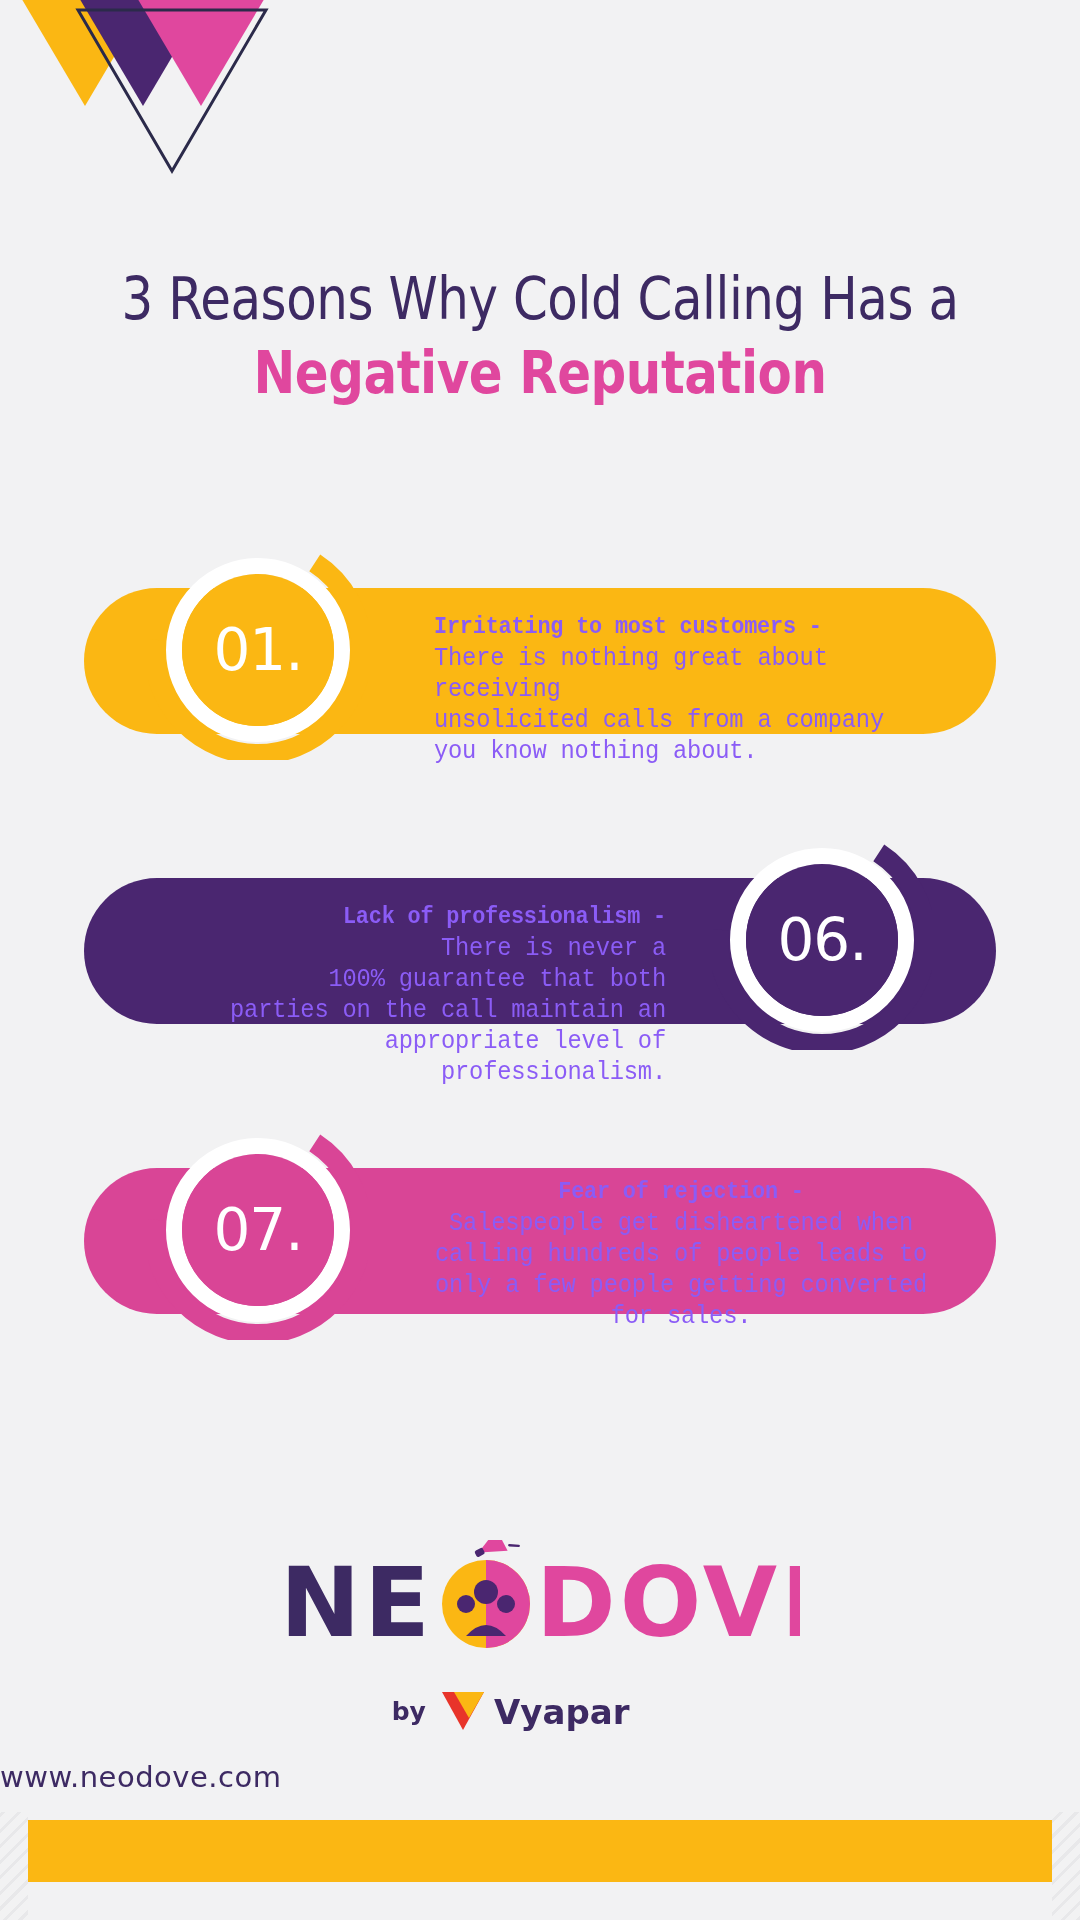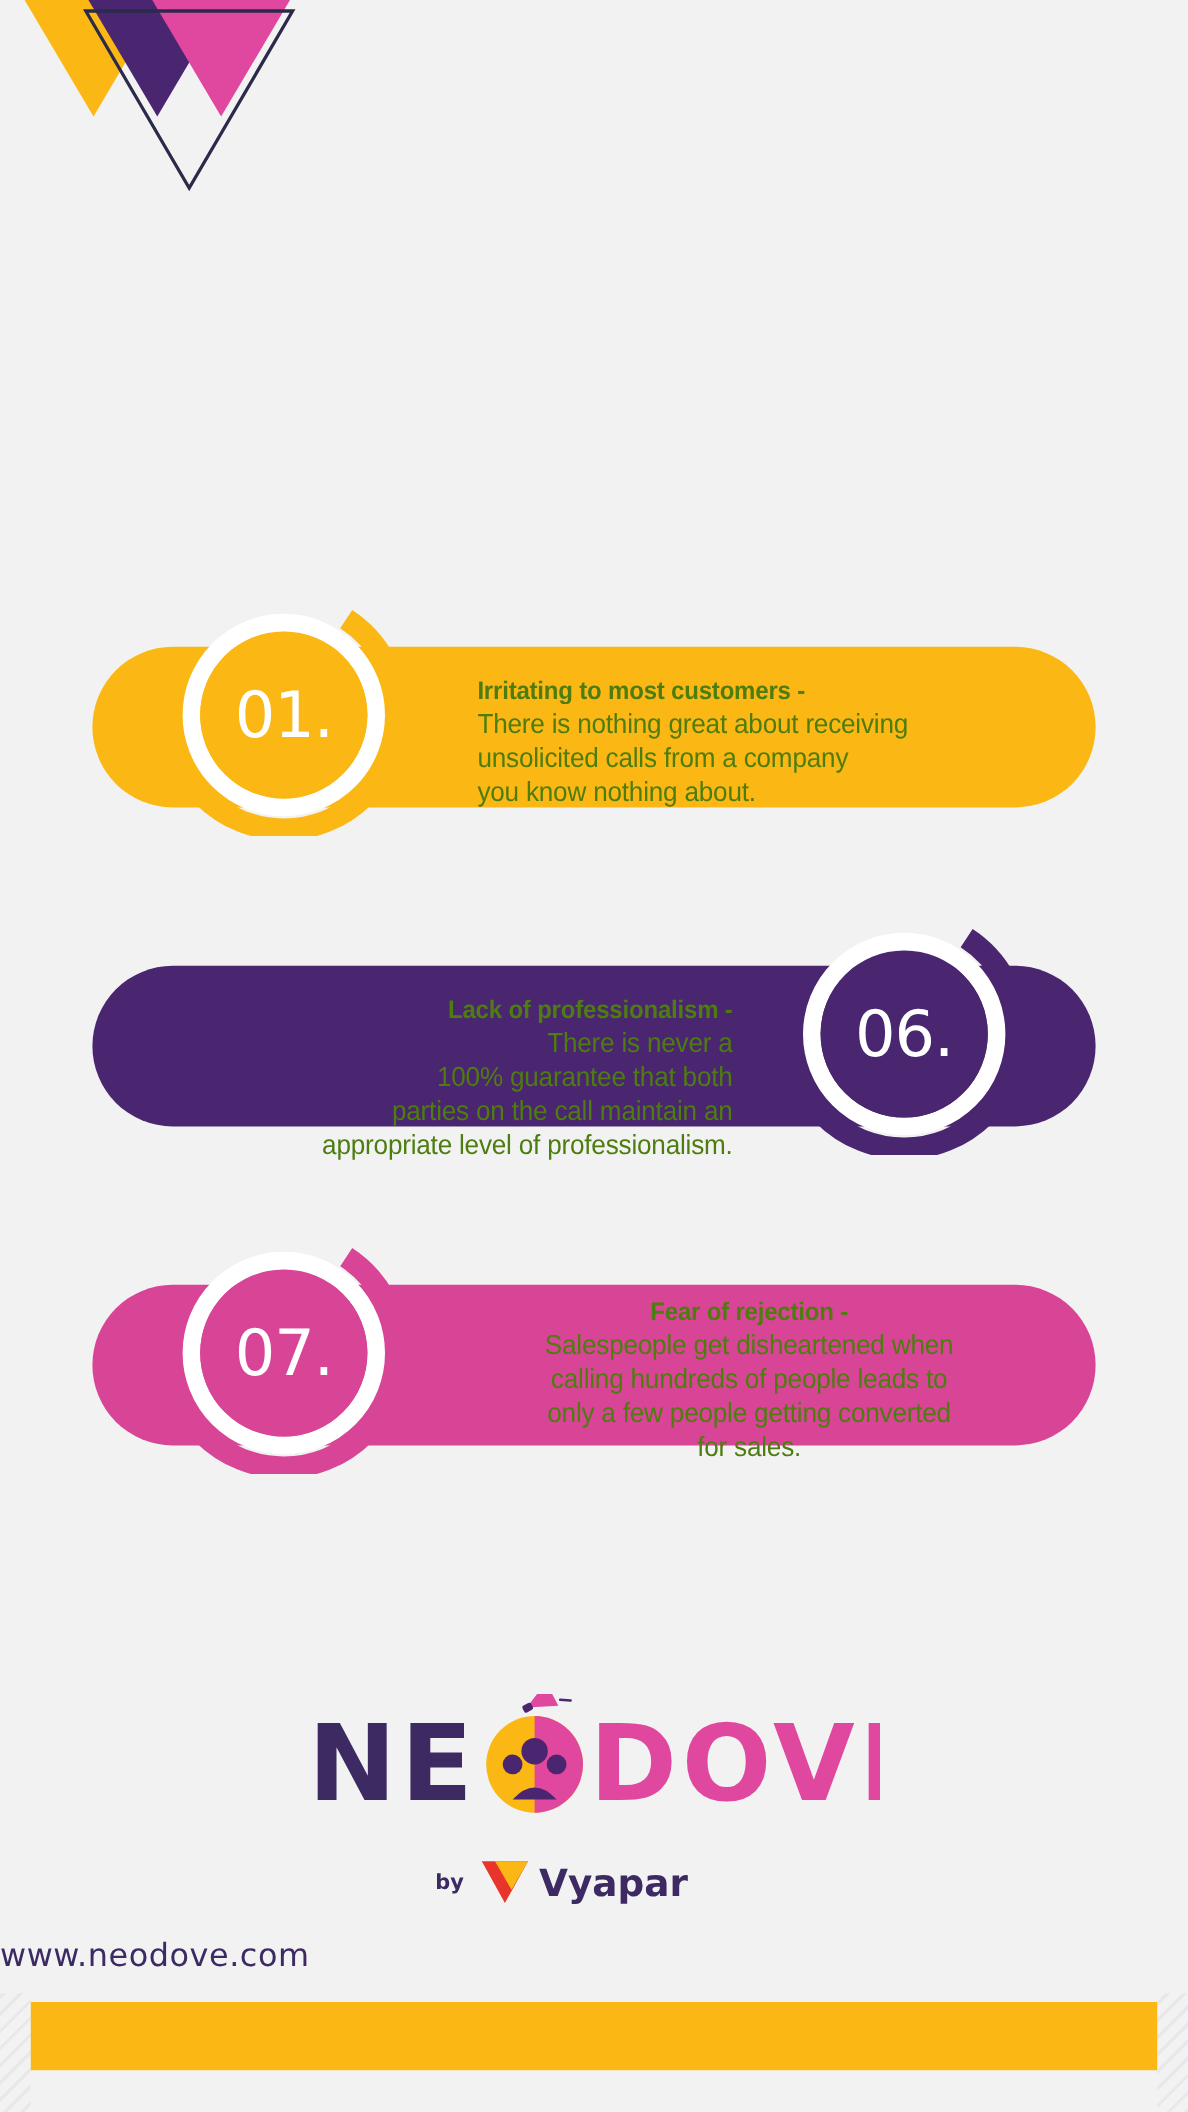--- a/index.html
+++ b/index.html
@@ -47,22 +47,22 @@
   
   .row { position:absolute; left:0; width:1080px; }
   .row .pill {
     position:absolute;
     height:146px;
     border-radius:73px;
   }
 
   .row .body {
     position:absolute;
-    color:#4d7c0f;
-    font-family:Liberation Sans, sans-serif;
+    color:#8b5cf6;
+    font-family:Liberation Mono, monospace;
   }
   .row .body .h {
     display:block;
     font-weight:700;
     font-size:23px;
     line-height:31px;
     letter-spacing:-0.2px;
     transform:scaleX(0.95); transform-origin:left center;
   }
   .row.right-num .body .h { transform-origin:right center; }
@@ -88,21 +88,21 @@
     font-family:"DejaVu Sans", sans-serif;
   }
 
   
   .logo { position:absolute; left:0; top:1540px; width:1080px; text-align:left; }
   .logo svg { display:block; margin:0 auto; }
   .byline { position:absolute; left:0; top:1688px; width:1080px; text-align:center; }
   .byline svg { display:inline-block; vertical-align:middle; }
   .byline .bytxt {
     font-family:"DejaVu Sans", sans-serif;
-    font-weight:700; font-size:19px; color:#3d2a63;
+    font-weight:700; font-size:25px; color:#3d2a63;
     vertical-align:middle; margin-right:8px;
   }
   .site {
     position:absolute; left:0; top:1760px; width:1080px;
     font-family:"DejaVu Sans", sans-serif;
     font-weight:400; font-size:29px; color:#3d2a63;
     letter-spacing:0.5px;
   }
 
   
@@ -119,20 +119,24 @@
 
   <div class="brandmark">
     <svg width="300" height="215" viewBox="0 0 300 215">
       <polygon points="20,0 150,0 85,110" fill="#fbb713"></polygon>
       <polygon points="78,0 208,0 143,110" fill="#4a2670"></polygon>
       <polygon points="136,0 266,0 201,110" fill="#e0479e"></polygon>
       <polygon points="78,14 266,14 172,175" fill="none" stroke="#2b2a4a" stroke-width="3"></polygon>
     </svg>
   </div>
 
+  <div class="headline">
+    <span class="l1">3 Reasons Why Cold Calling Has a</span>
+    <span class="l2">Negative Reputation</span>
+  </div>
 
   <div class="row" style="top:540px;">
     <div class="pill" style="left:84px; top:48px; width:912px; background:#fbb713;"></div>
     <div class="medallion" style="left:148px; top:0px;">
       <svg width="220" height="220" viewBox="0 0 220 220">
         <circle cx="110" cy="110" r="104" fill="none" stroke="#fbb713" stroke-width="20" stroke-dasharray="440 213" stroke-dashoffset="-60" transform="rotate(-90 110 110)"></circle>
         <circle cx="110" cy="110" r="84" fill="none" stroke="#ffffff" stroke-width="16"></circle>
         <circle cx="110" cy="110" r="76" fill="#fbb713"></circle>
       </svg>
       <div class="num">01.</div>

